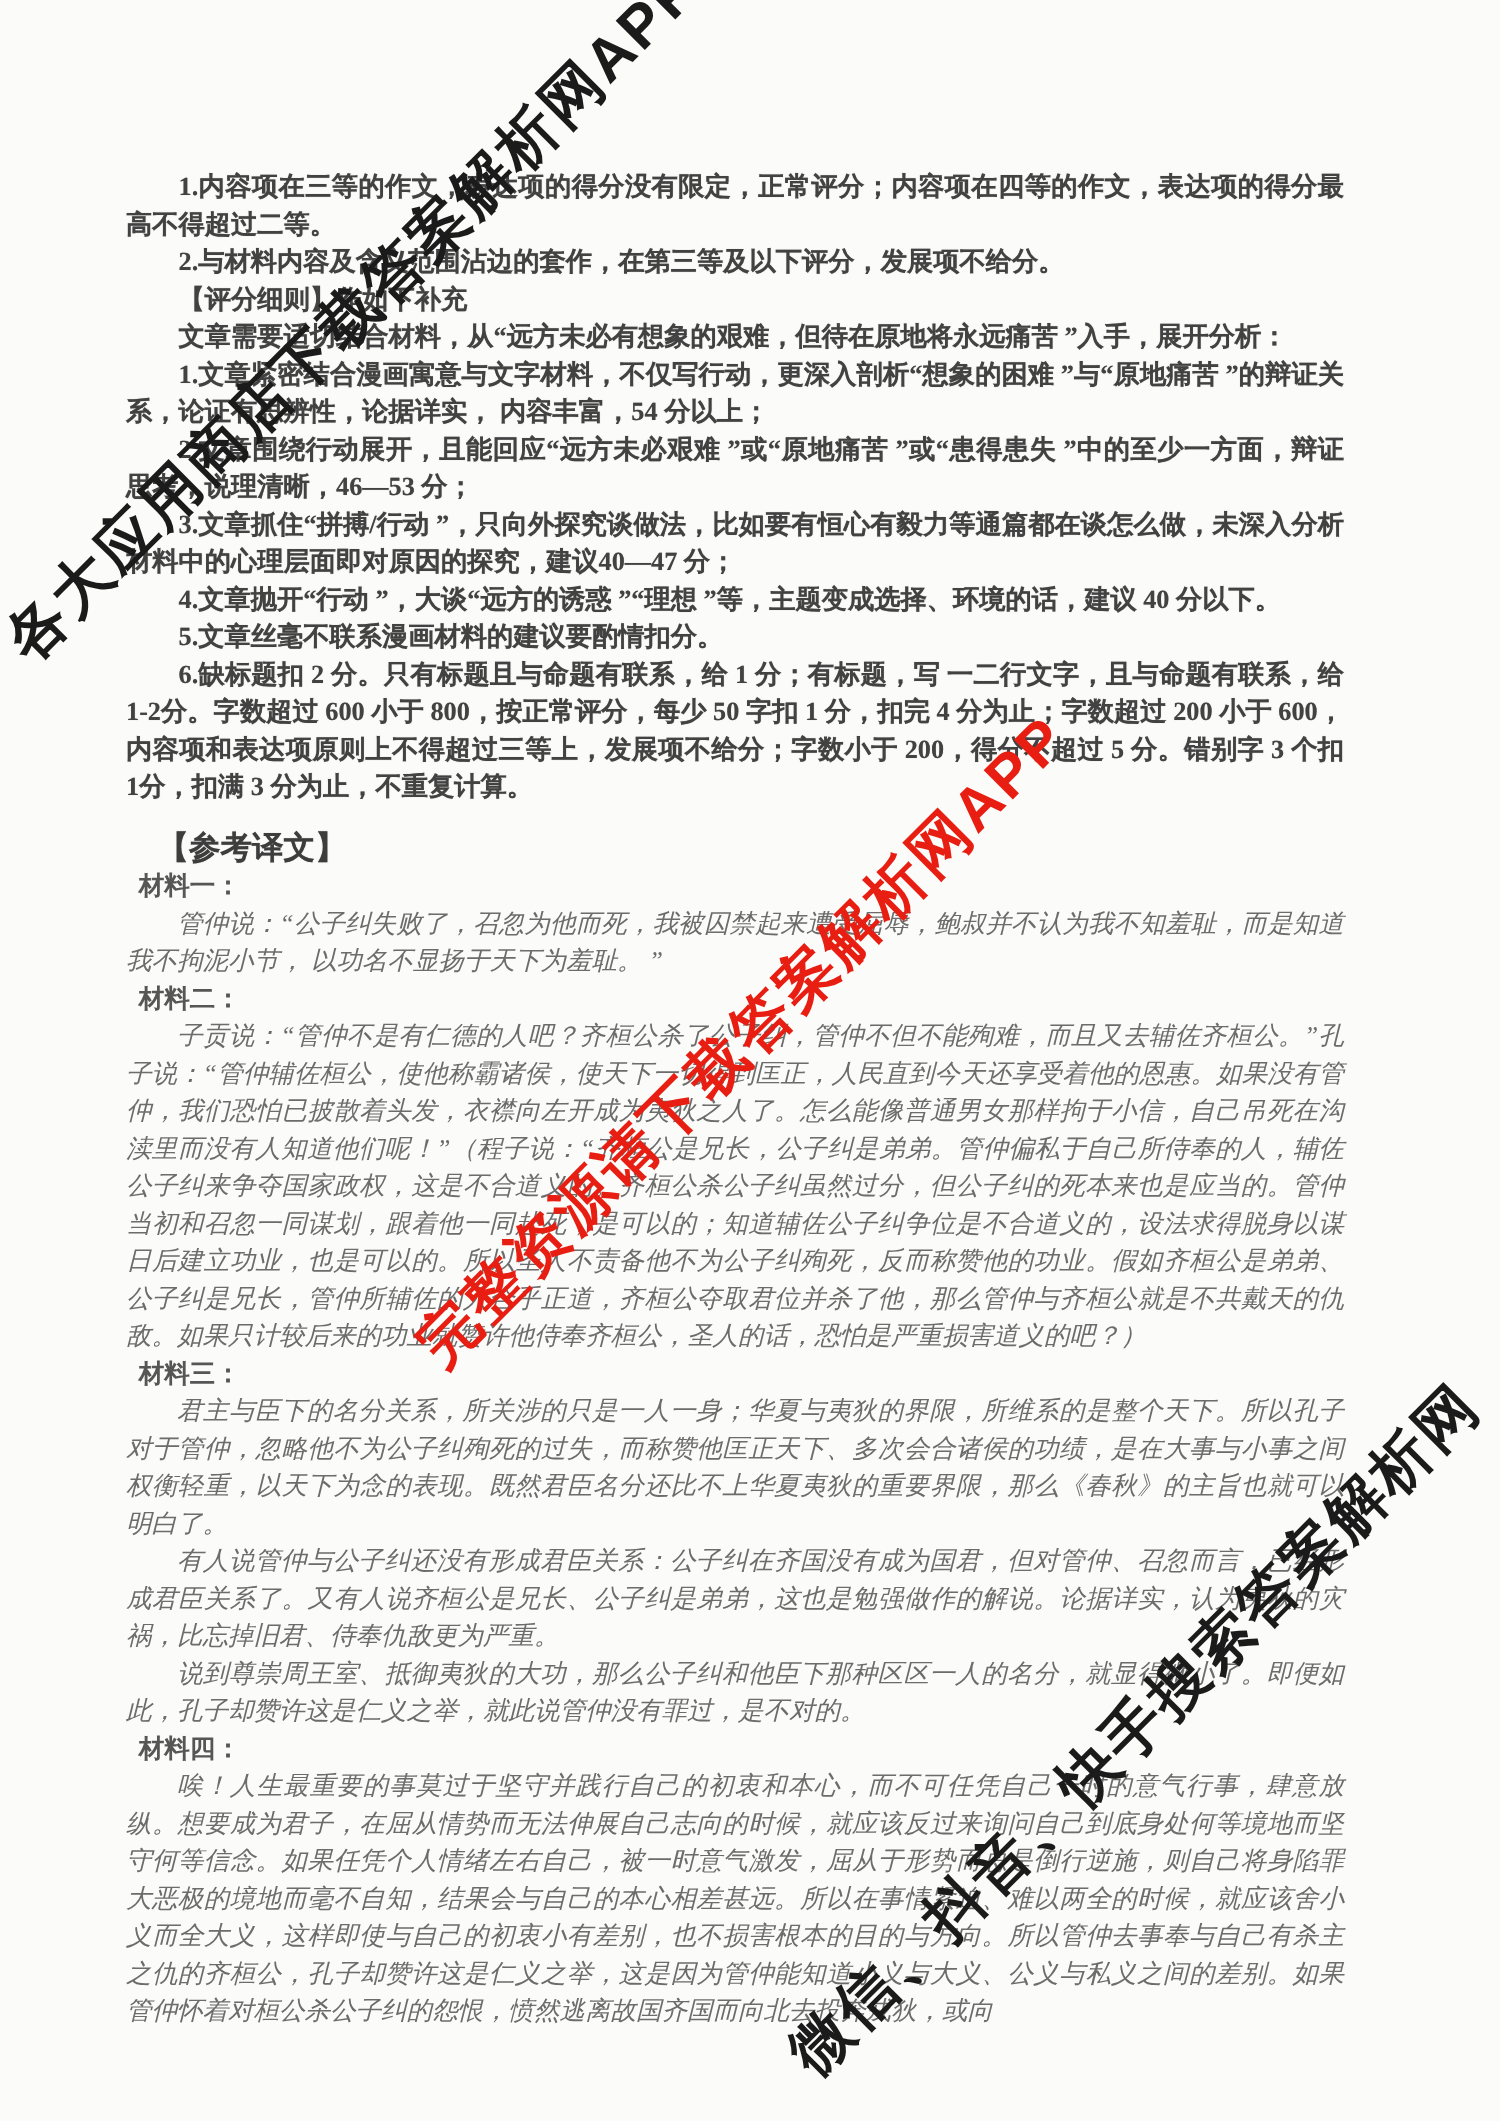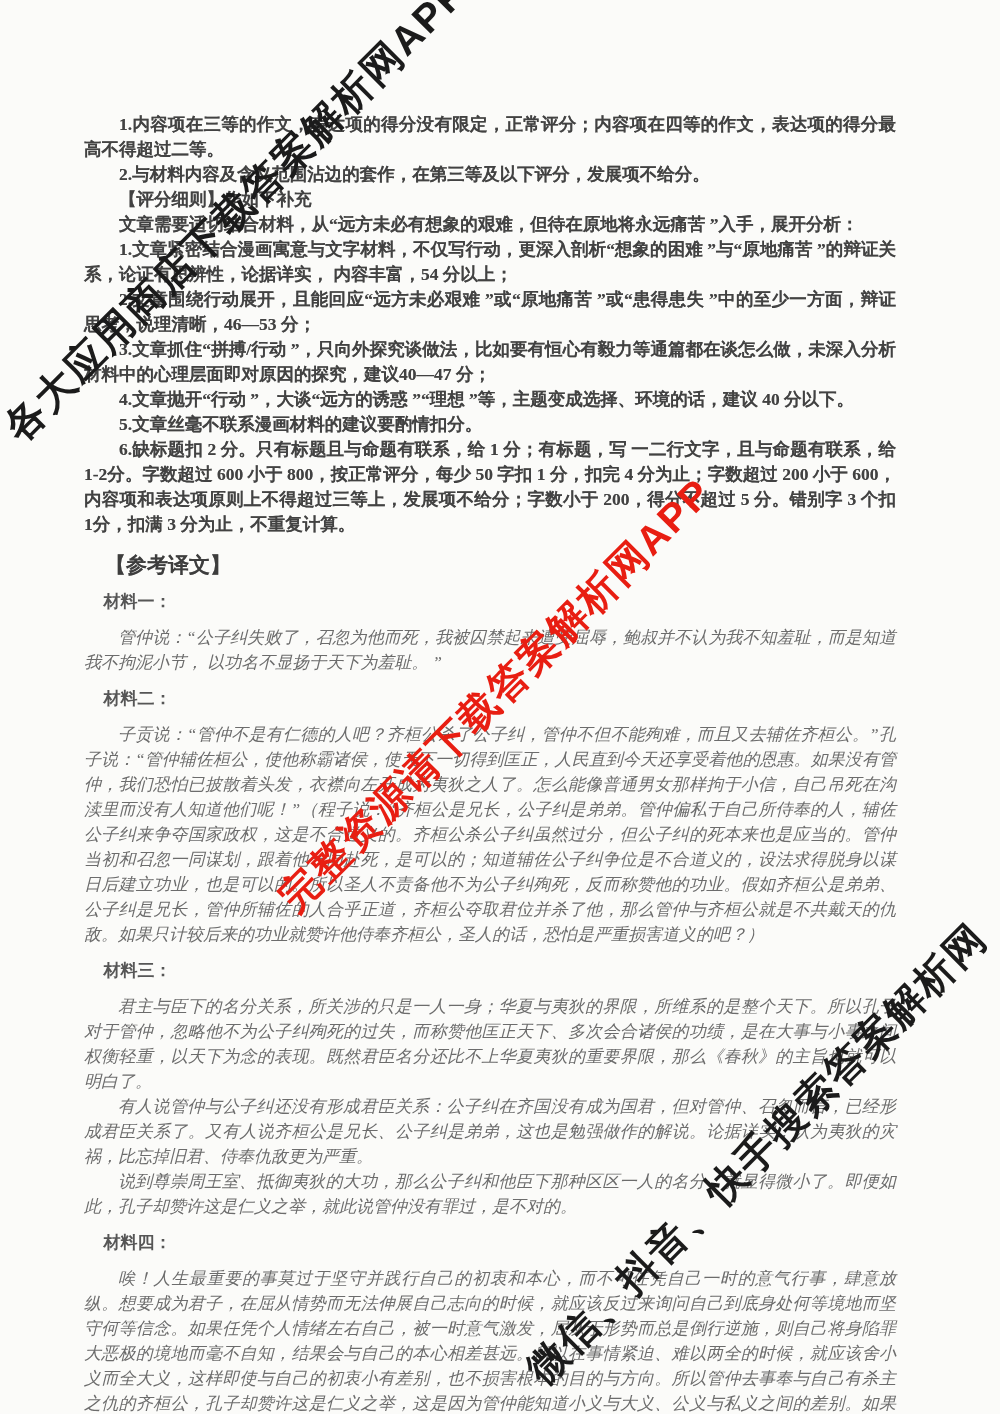--- a/index.html
+++ b/index.html
@@ -28,21 +28,21 @@
   .heading {
     margin: 16px 0 0 0;
     font-size: 21px;
     line-height: 25px;
     font-weight: 700;
     color: #3d3d3d;
     text-indent: 1em;
     text-shadow: 0 0 0.5px rgba(61,61,61,0.55);
   }
   .mat-label {
-    margin: 11px;
+    margin: 0;
     font-size: 17px;
     line-height: 25px;
     color: #565656;
     text-indent: 0.5em;
     font-weight: 600;
   }
   .mat-body {
     margin: 0;
     font-size: 17px;
     line-height: 25px;

